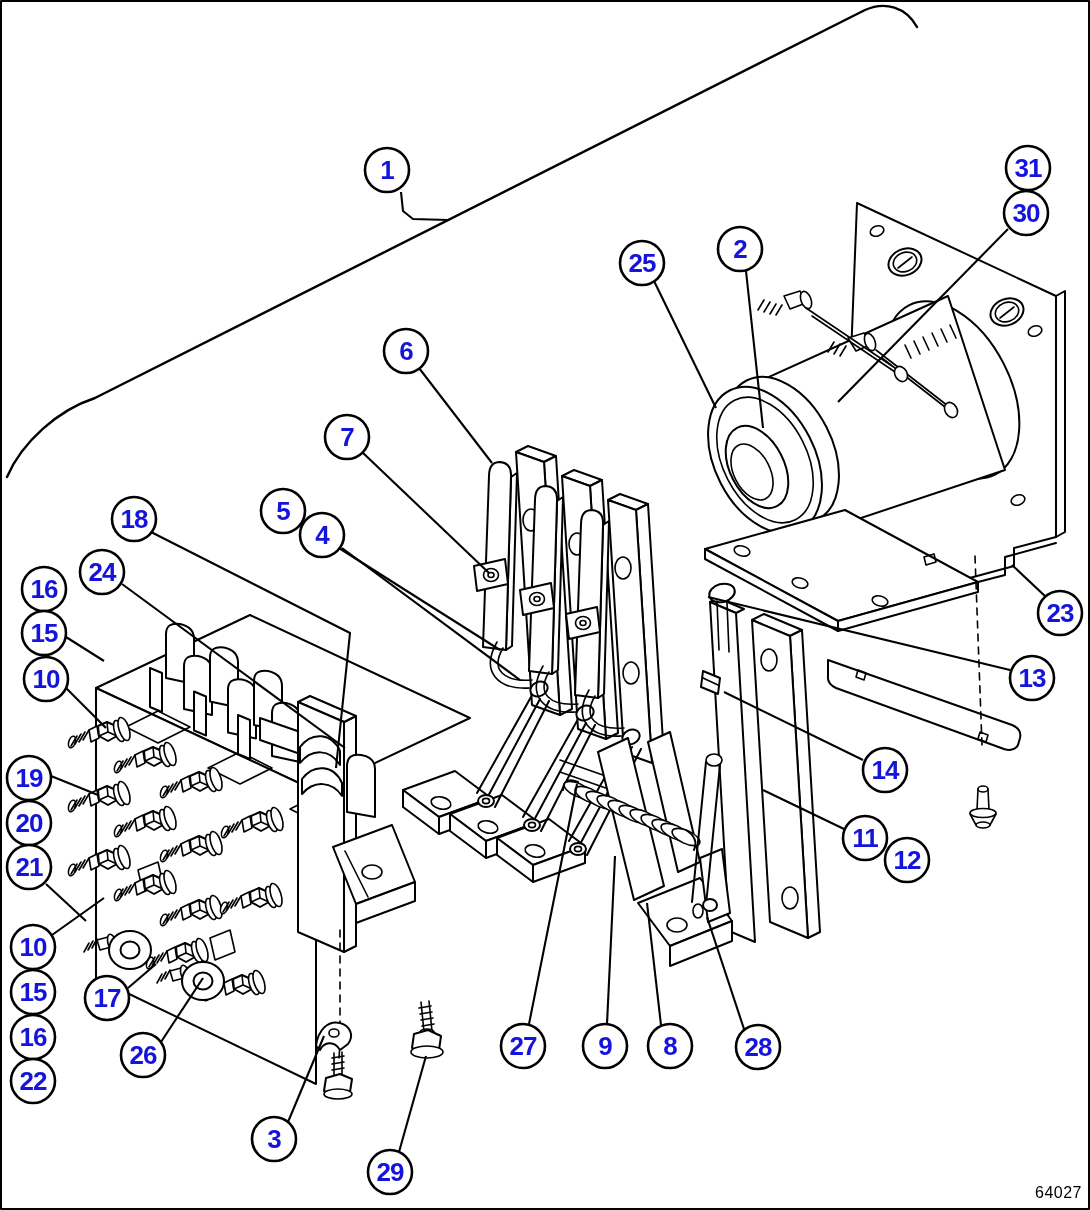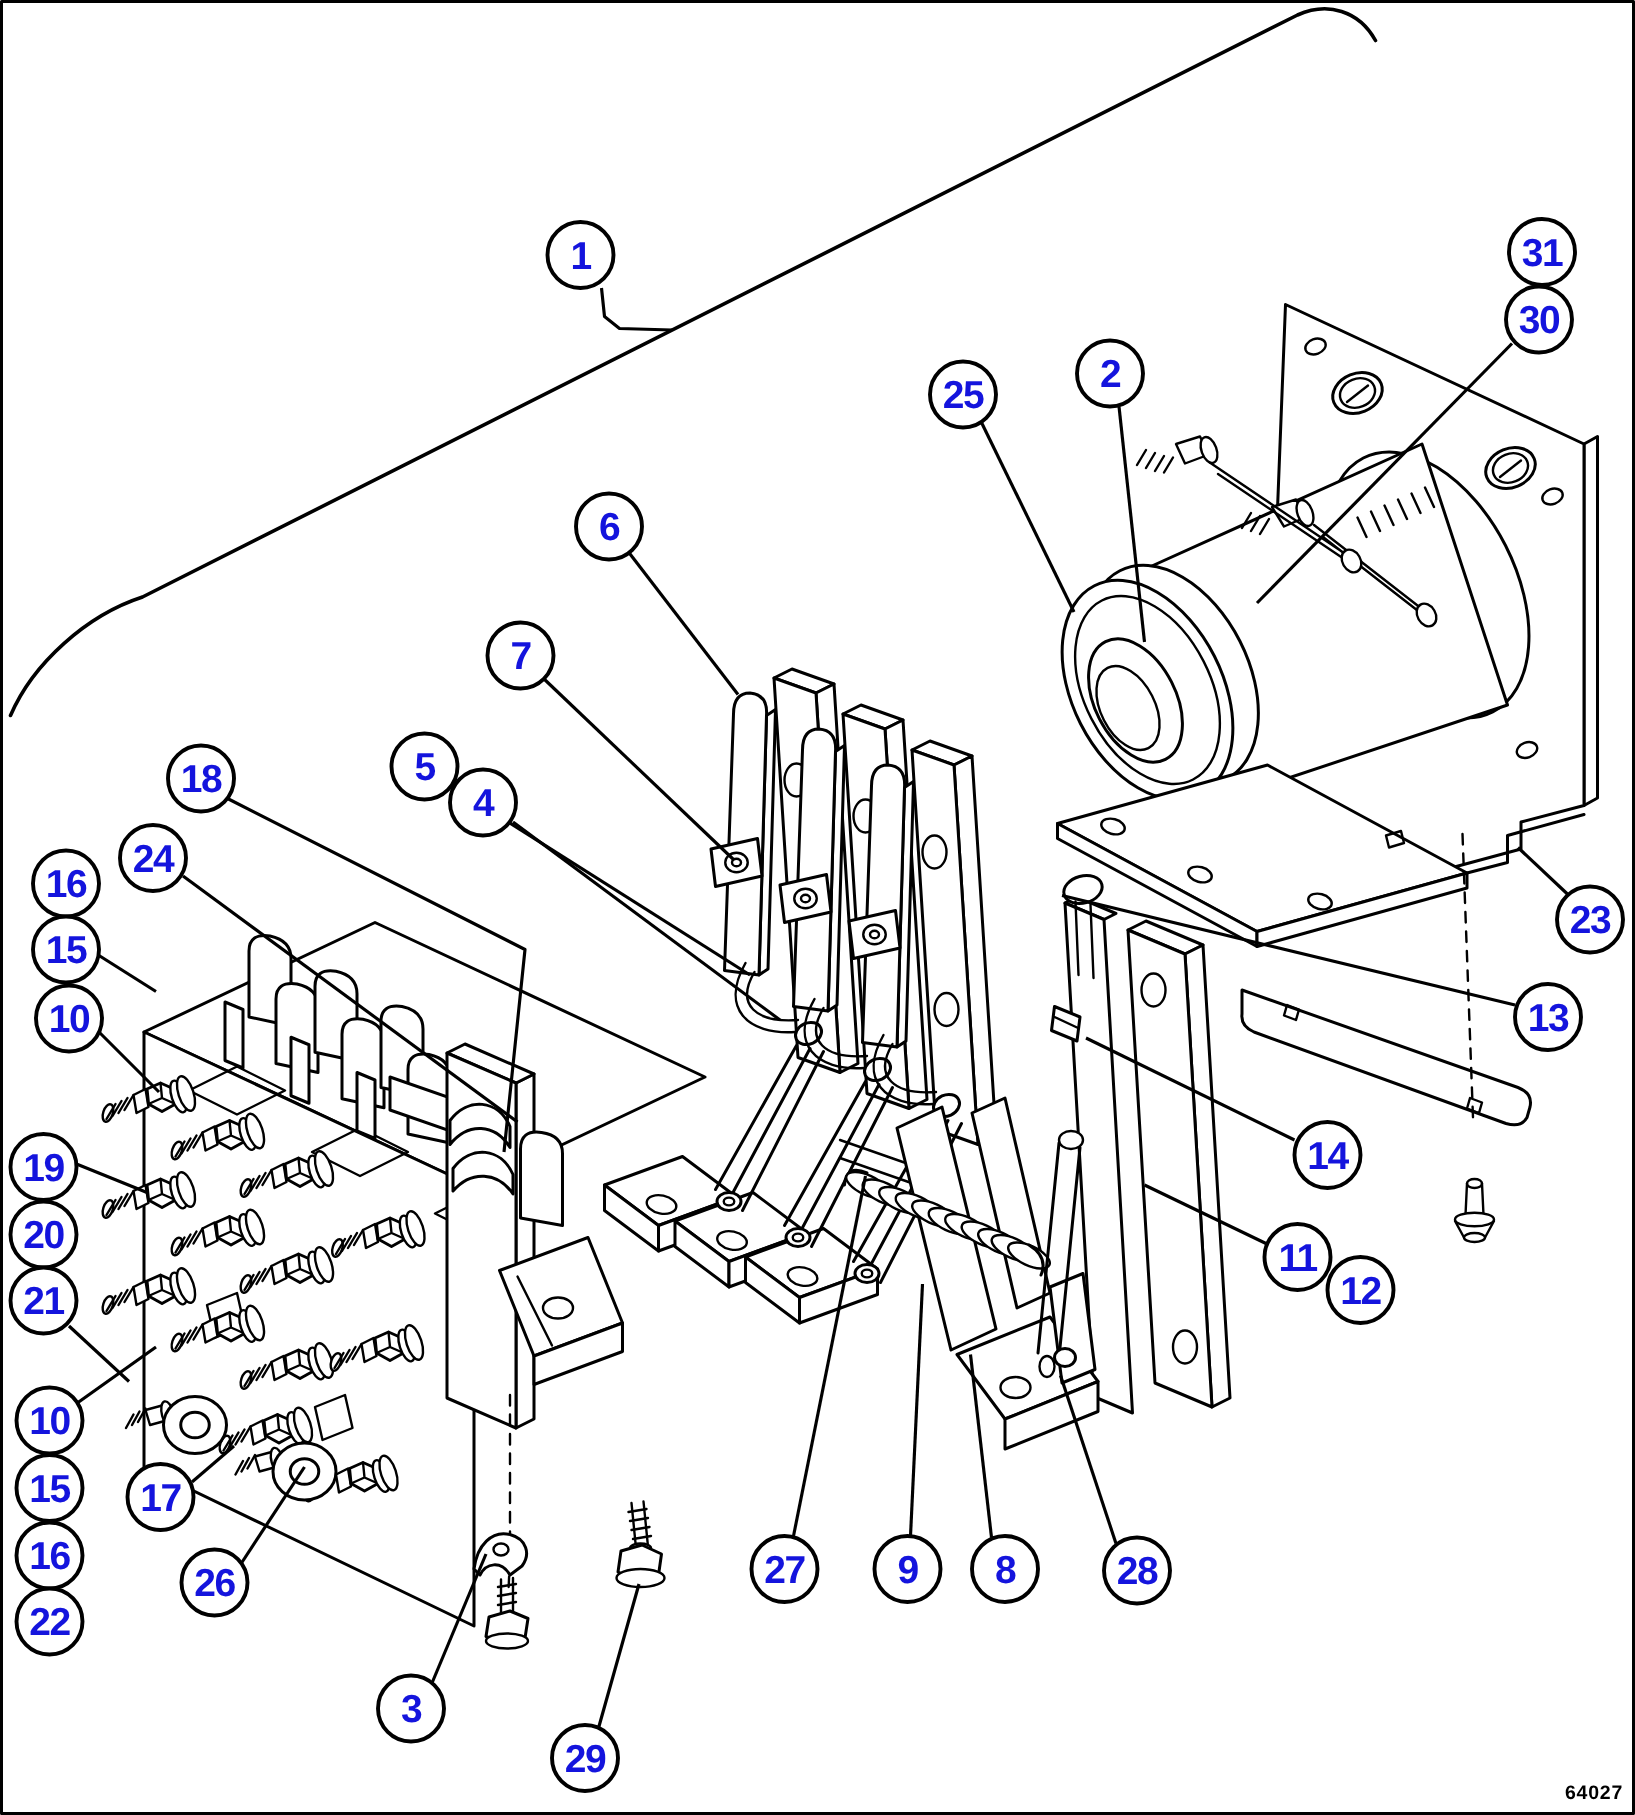--- a/index.html
+++ b/index.html
@@ -8,21 +8,21 @@
   svg{position:absolute;left:0;top:0;}
   .art{fill:none;stroke:#000;stroke-width:2;stroke-linejoin:round;stroke-linecap:round;}
   .wf{fill:#fff;stroke:#000;stroke-width:2;stroke-linejoin:round;stroke-linecap:round;}
   .thin{stroke-width:1.6;}
   .thick{stroke-width:2.4;}
   .dash{stroke-dasharray:7 6;}
   .leader{fill:none;stroke:#000;stroke-width:2.1;stroke-linejoin:round;}
   .callout-circle{fill:#fff;stroke:#000;stroke-width:2.6;}
   .callout-num{fill:var(--callout-color,#1414dd);font-family:"Liberation Sans",sans-serif;
                font-weight:bold;font-size:26px;text-anchor:middle;letter-spacing:-1px;}
-  #figure-number{position:absolute;right:8px;bottom:8px;font-weight:bold;font-size:13px;
+  #figure-number{position:absolute;right:8px;bottom:8px;font-weight:normal;font-size:16px;
                  color:#000;letter-spacing:0.5px;}
 </style>
 </head>
 <body>
 
 <div id="page">
 <svg id="diagram" width="1090" height="1210" viewBox="0 0 1090 1210">
 
   <defs>
 

